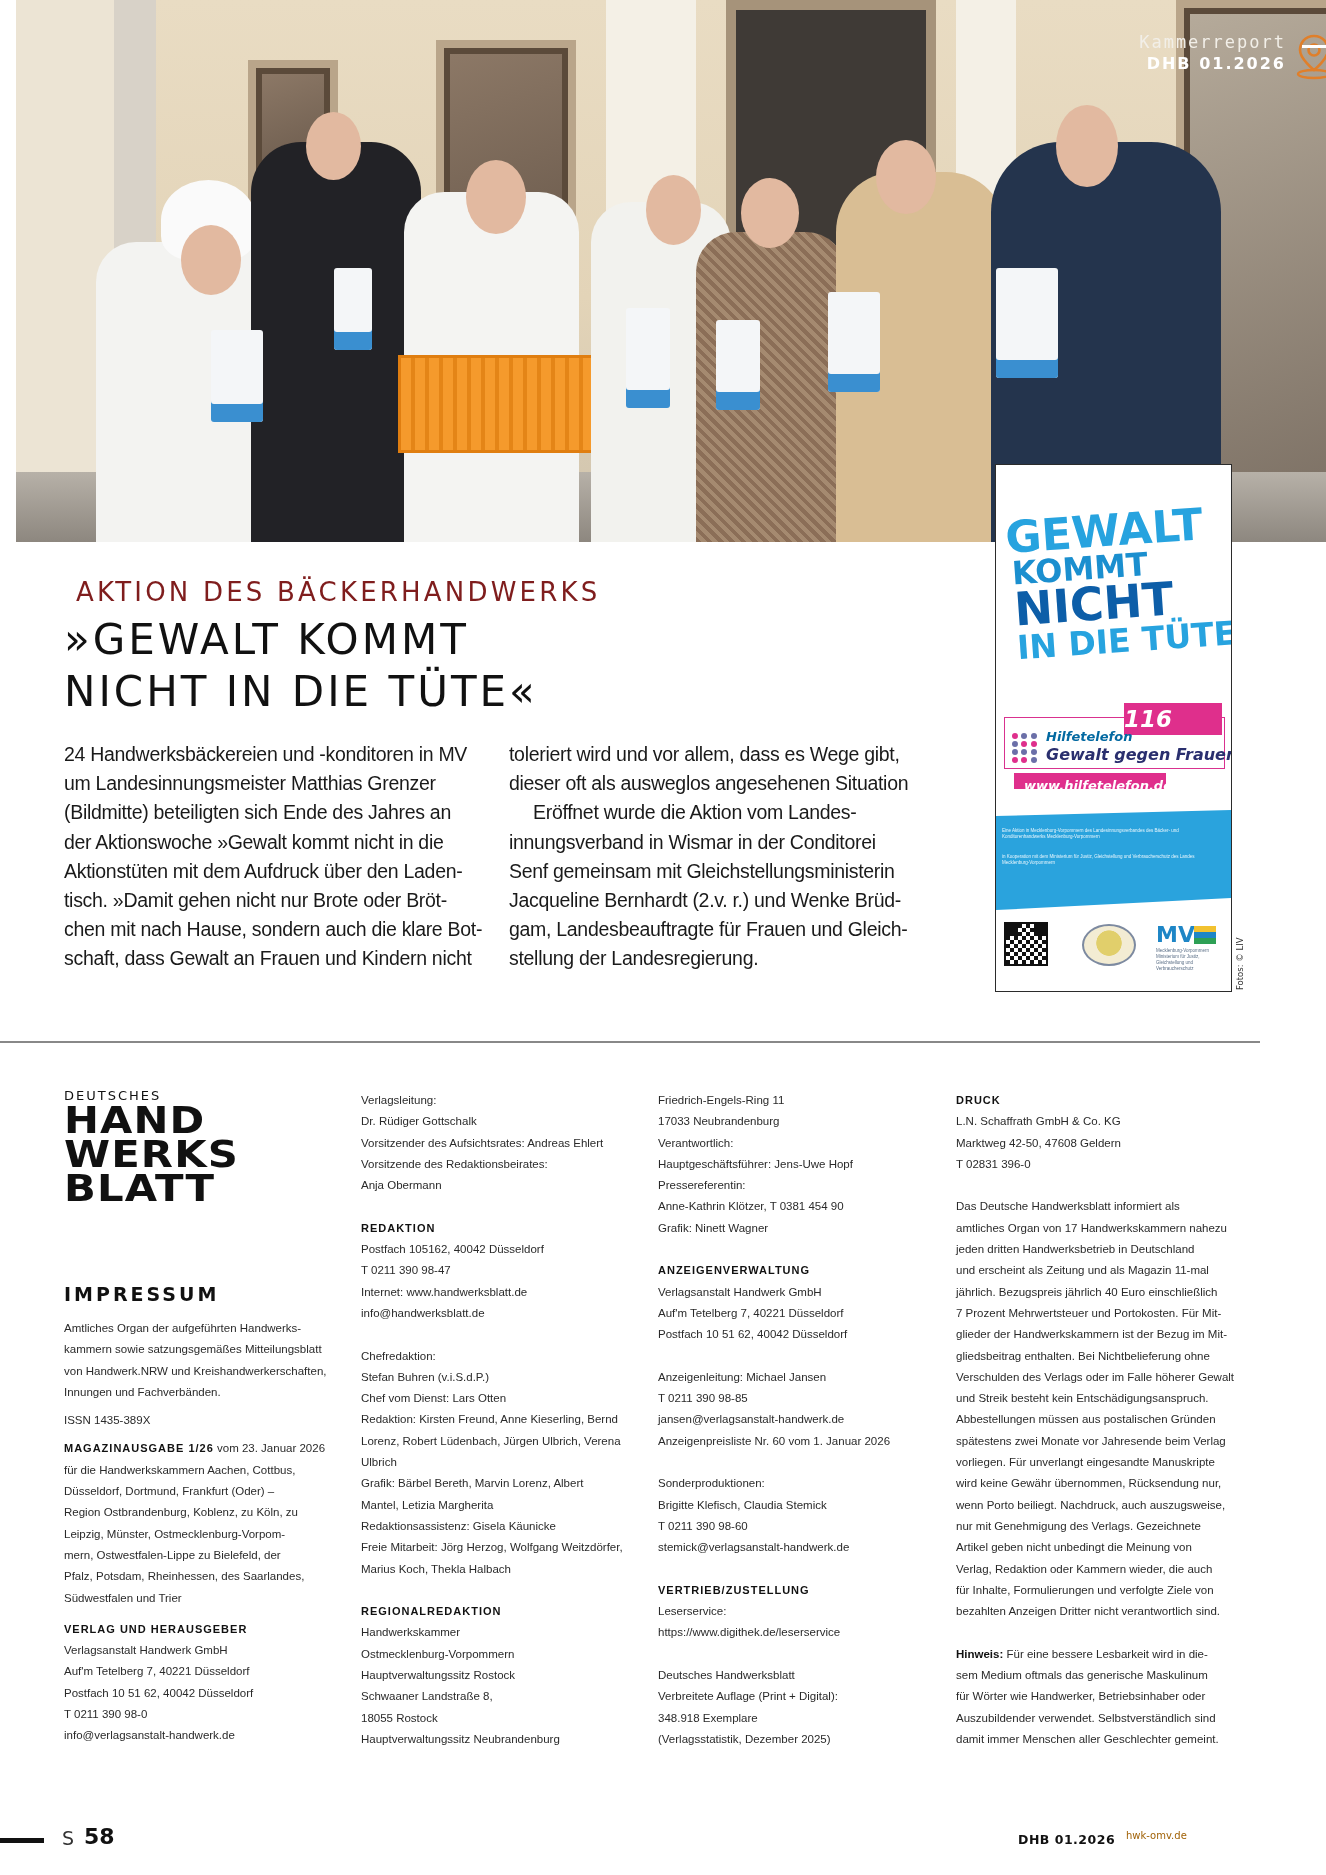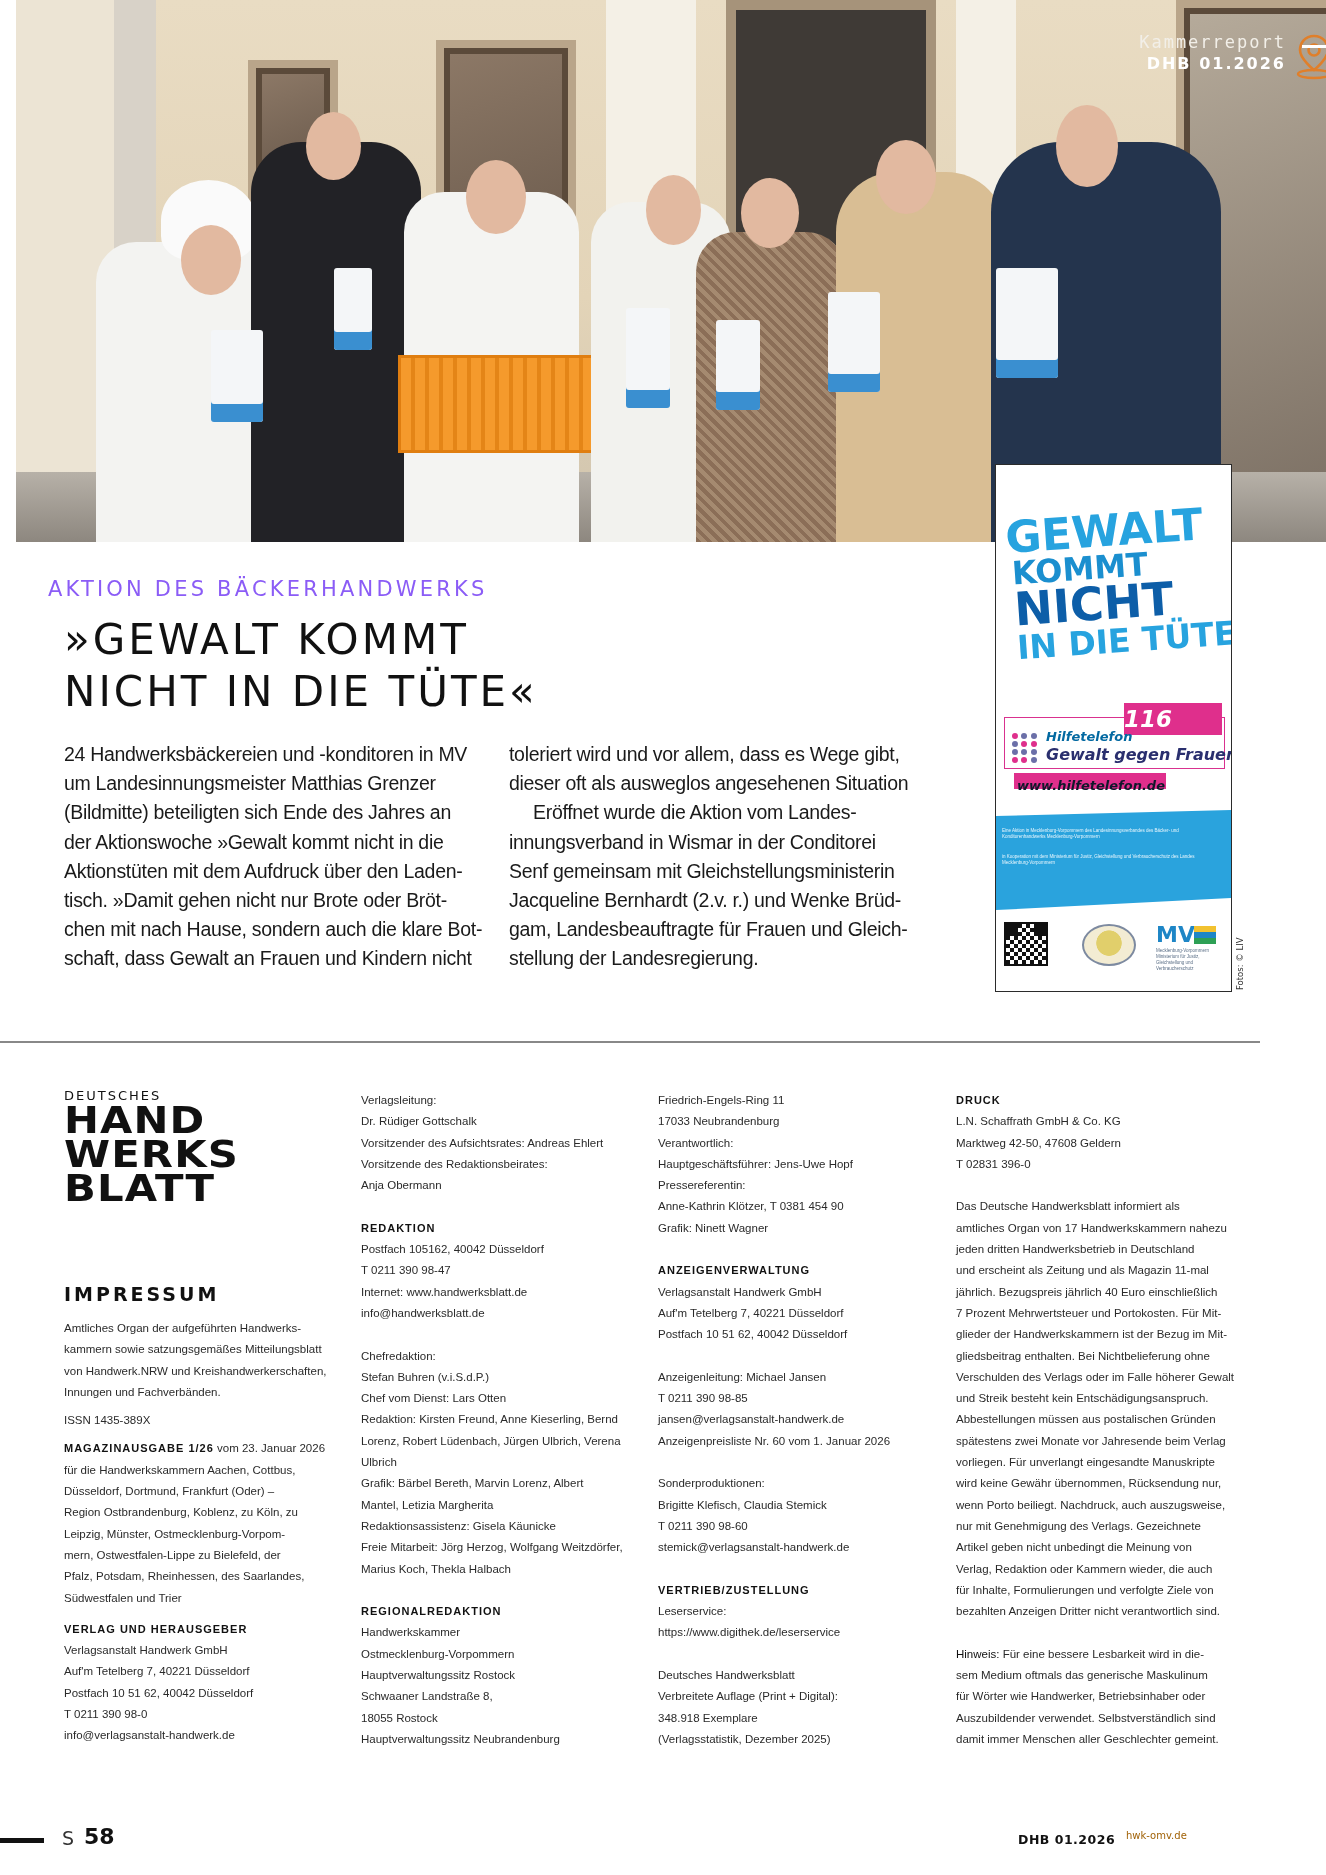--- a/index.html
+++ b/index.html
@@ -38,37 +38,37 @@
   .poster .h-kommt { font-size: 32px; color: #1b8fcf; margin-left: 4px; }
   .poster .h-nicht { font-size: 46px; color: #0d5ea8; margin-left: 4px; }
   .poster .h-tuete { font-size: 33px; color: #27a3df; margin-left: 4px; }
   .hotline-box { position: absolute; left: 8px; top: 252px; width: 221px; height: 52px; border: 1.5px solid #d9318f; }
   .hotline-number { position: absolute; left: 128px; top: 238px; width: 98px; height: 32px; background: #df2f8c; color: #ffffff; font-family: "DejaVu Sans", sans-serif; font-weight: bold; font-style: italic; font-size: 23px; text-align: left; line-height: 32px; }
   .hotline-dots { position: absolute; left: 16px; top: 268px; width: 26px; height: 28px; display: grid; grid-template-columns: repeat(3, 1fr); gap: 2px; }
   .hotline-dots span { display: block; width: 6px; height: 6px; border-radius: 50%; background: #6b6fa8; }
   .hotline-dots span.p { background: #df2f8c; }
   .hotline-label1 { position: absolute; left: 50px; top: 264px; font-family: "DejaVu Sans", sans-serif; font-style: italic; font-weight: bold; font-size: 13px; color: #0369a1; }
   .hotline-label2 { position: absolute; left: 50px; top: 280px; font-family: "DejaVu Sans", sans-serif; font-style: italic; font-weight: bold; font-size: 16px; color: #2a2f6e; white-space: nowrap; }
-  .hotline-url { position: absolute; left: 18px; top: 308px; width: 152px; height: 16px; background: #df2f8c; color: #0f172a; font-family: "DejaVu Sans", sans-serif; font-weight: bold; font-style: italic; font-size: 13px; line-height: 26px; padding-left: 3px; }
+  .hotline-url { position: absolute; left: 18px; top: 308px; width: 152px; height: 16px; background: #df2f8c; color: #ffffff; font-family: "DejaVu Sans", sans-serif; font-weight: bold; font-style: italic; font-size: 13px; line-height: 26px; padding-left: 10px; }
   .blue-band { position: absolute; left: 0; top: 345px; width: 100%; height: 100px; background: #2aa3dd; clip-path: polygon(0 6%, 100% 0, 100% 88%, 0 100%); }
   .blue-band .tiny { position: absolute; left: 6px; color: #e8f6fd; font-size: 4.5px; line-height: 6px; width: 220px; }
   .poster-footer { position: absolute; left: 0; top: 445px; width: 100%; height: 83px; }
   .qr-code { position: absolute; left: 8px; top: 12px; width: 44px; height: 44px;
     background:
       linear-gradient(90deg,#111 0 30%,transparent 30% 70%,#111 70%) 0 0/100% 30% no-repeat,
       repeating-conic-gradient(#111 0 25%, #fff 0 50%) 0 0/8px 8px;
     border: 2px solid #111; }
   .guild-seal { position: absolute; left: 86px; top: 14px; width: 54px; height: 42px; border-radius: 50%; border: 2px solid #7d8aa0; background: radial-gradient(circle at 50% 45%, #e1cf6b 0 38%, #f3ecd3 40%); }
   .mv-logo { position: absolute; left: 160px; top: 12px; font-family: "DejaVu Sans", sans-serif; font-weight: bold; font-size: 22px; color: #1e86c6; }
   .mv-flag { position: absolute; left: 198px; top: 16px; width: 22px; height: 18px; background: linear-gradient(180deg,#f2c230 0 33%,#1e86c6 33% 66%,#2ea055 66%); }
   .mv-tiny { position: absolute; left: 160px; top: 38px; width: 66px; font-size: 4.5px; line-height: 6px; color: #5a6e86; }
   .photo-credit { position: absolute; left: 1235px; top: 990px; transform: rotate(-90deg); transform-origin: left top; font-family: "DejaVu Sans", sans-serif; font-size: 8.5px; color: #333; white-space: nowrap; }
 
   
-  .kicker { position: absolute; left: 48px; top: 577px; font-family: "DejaVu Sans", sans-serif; font-size: 21px; letter-spacing: 3.2px; color: #8b5cf6; }
+  .kicker { position: absolute; left: 76px; top: 577px; font-family: "DejaVu Sans", sans-serif; font-size: 26px; letter-spacing: 3.2px; color: #7f1d1d; }
   .headline-main { position: absolute; left: 64px; top: 614px; font-family: "DejaVu Sans", sans-serif; font-size: 42px; line-height: 52px; letter-spacing: 3px; color: #111111; }
   .headline-main div { white-space: nowrap; }
   .article-col { position: absolute; top: 740px; width: 430px; font-family: "Liberation Sans", sans-serif; font-size: 19.5px; line-height: 29.2px; color: #1a1a1a; letter-spacing: -0.3px; }
   .article-col p { white-space: nowrap; }
   .article-col .indent { padding-left: 24px; }
   .col-left { left: 64px; }
   .col-right { left: 509px; }
 
   .section-rule { position: absolute; left: 0; top: 1041px; width: 1260px; height: 2px; background: #888888; }
 
@@ -349,21 +349,21 @@
   <div class="row">spätestens zwei Monate vor Jahresende beim Verlag</div>
   <div class="row">vorliegen. Für unverlangt eingesandte Manuskripte</div>
   <div class="row">wird keine Gewähr übernommen, Rücksendung nur,</div>
   <div class="row">wenn Porto beiliegt. Nachdruck, auch auszugsweise,</div>
   <div class="row">nur mit Genehmigung des Verlags. Gezeichnete</div>
   <div class="row">Artikel geben nicht unbedingt die Meinung von</div>
   <div class="row">Verlag, Redaktion oder Kammern wieder, die auch</div>
   <div class="row">für Inhalte, Formulierungen und verfolgte Ziele von</div>
   <div class="row">bezahlten Anzeigen Dritter nicht verantwortlich sind.</div>
   <div class="gap"></div>
-  <div class="row"><span style="font-weight:normal;color:#111;text-align:right;">Hinweis:</span><span> Für eine bessere Lesbarkeit wird in die-</span></div>
+  <div class="row"><span style="font-weight:bold;color:#111;text-align:right;">Hinweis:</span><span> Für eine bessere Lesbarkeit wird in die-</span></div>
   <div class="row">sem Medium oftmals das generische Maskulinum</div>
   <div class="row">für Wörter wie Handwerker, Betriebsinhaber oder</div>
   <div class="row">Auszubildender verwendet. Selbstverständlich sind</div>
   <div class="row">damit immer Menschen aller Geschlechter gemeint.</div>
 </div>
 
 <div class="footer-bar"></div>
 <div class="page-prefix">S</div>
 <div class="page-number">58</div>
 <div class="footer-issue">DHB 01.2026</div>

